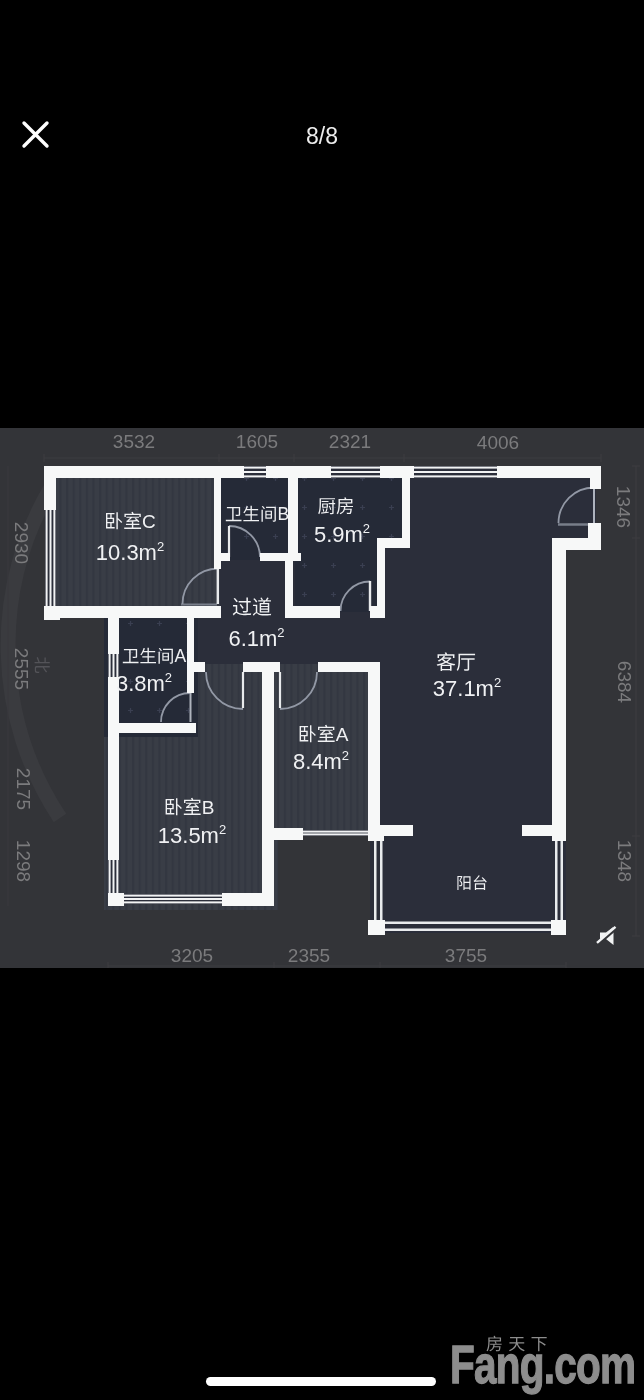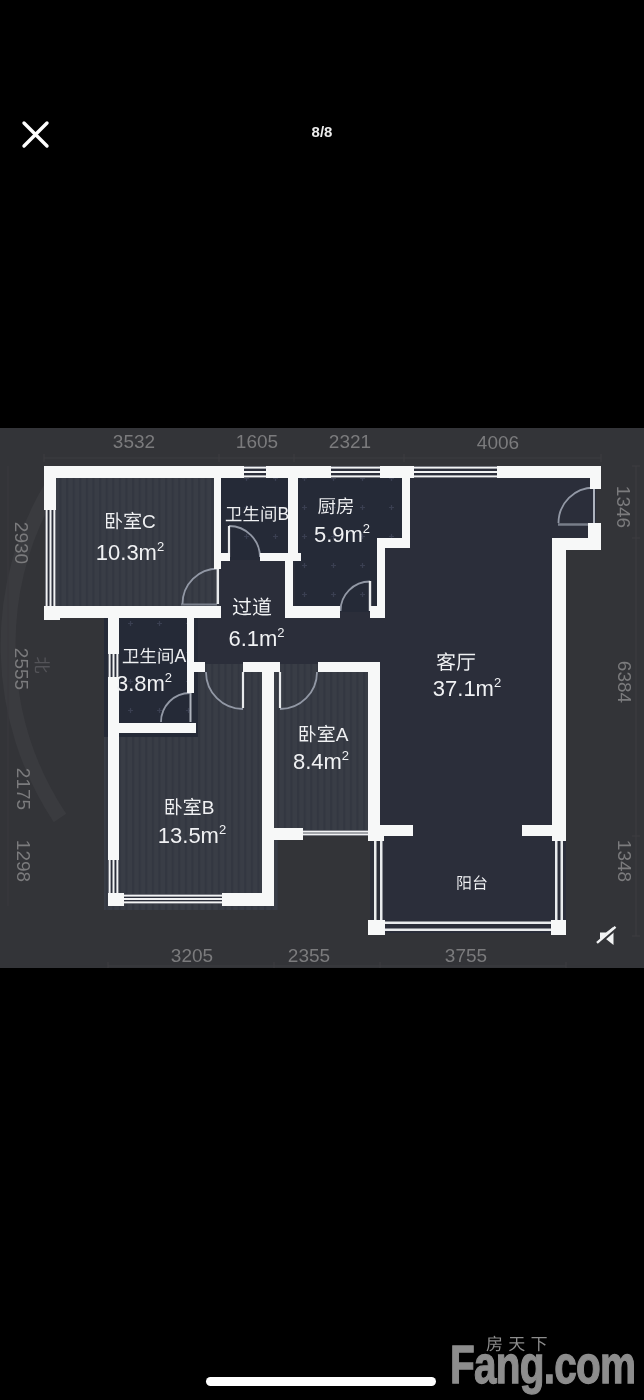--- a/index.html
+++ b/index.html
@@ -6,21 +6,21 @@
 #page{position:relative;width:644px;height:1400px;background:#000;overflow:hidden;font-family:"Liberation Sans",sans-serif;}
 </style>
 </head>
 <body>
 <div id="page">
 
 <svg style="position:absolute;left:20px;top:119px" width="32" height="32" viewBox="0 0 32 32">
 <path d="M4 4 L27 27 M27 4 L4 27" stroke="#fff" stroke-width="3.4" stroke-linecap="round" fill="none"></path>
 </svg>
 
-<div style="position:absolute;left:0;top:123px;width:644px;text-align:center;color:#ececec;font-size:15px;font-weight:bold;">8/8</div>
+<div style="position:absolute;left:0;top:123px;width:644px;text-align:center;color:#ececec;font-size:23px;">8/8</div>
 
 <svg style="position:absolute;left:0;top:428px" width="644" height="540" viewBox="0 428 644 540">
 <defs>
 <pattern id="hatch" width="6.6" height="10" patternUnits="userSpaceOnUse">
 <rect width="6.6" height="10" fill="#393d46"></rect>
 <rect width="2.3" height="10" fill="#333741"></rect>
 </pattern>
 <pattern id="tile" width="29" height="29" patternUnits="userSpaceOnUse">
 <rect width="29" height="29" fill="#252a37"></rect>
 <path d="M12 14.5h5M14.5 12v5" stroke="#3a3f51" stroke-width="1.2" fill="none"></path>

